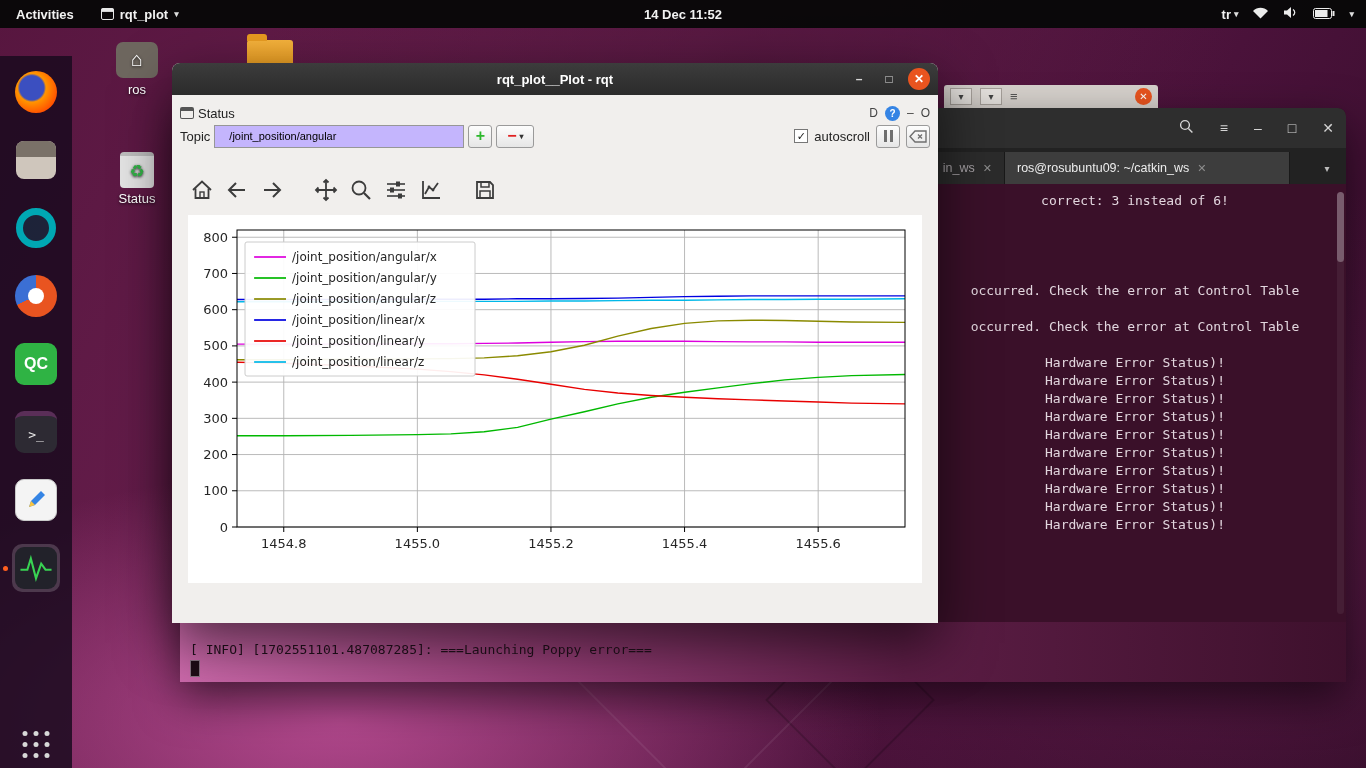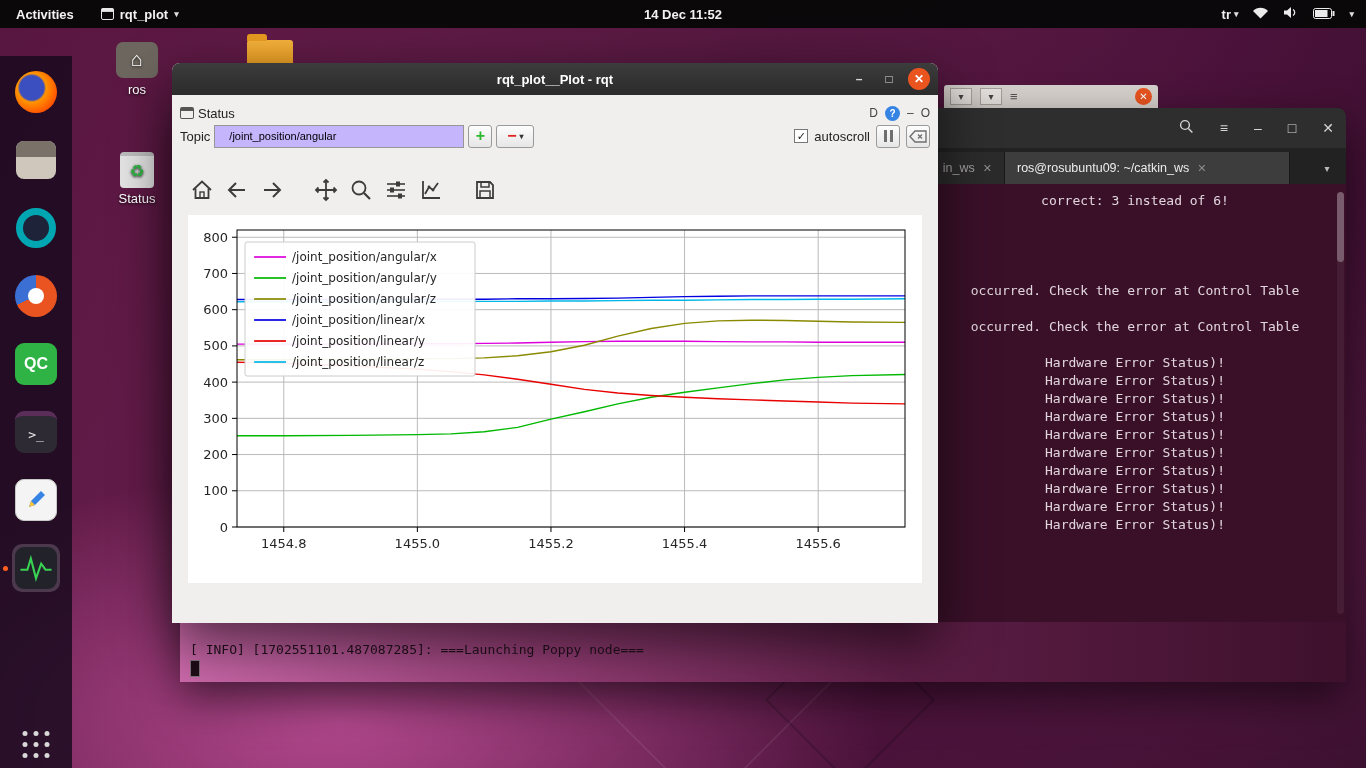--- a/index.html
+++ b/index.html
@@ -179,21 +179,21 @@
           <div class="tline">Hardware Error Status)!</div>
           <div class="tline">Hardware Error Status)!</div>
           <div class="tline">Hardware Error Status)!</div>
           <div class="tline">Hardware Error Status)!</div>
           <div class="tline">Hardware Error Status)!</div>
           <div class="tline">Hardware Error Status)!</div>
           <div class="tline">Hardware Error Status)!</div>
         </div>
     </div>
     <div class="term-glow"></div>
-    <div class="term-info">[ INFO] [1702551101.487087285]: ===Launching Poppy node===</div>
+    <div class="term-info">[ INFO] [1702551101.487087285]: ===Launching Poppy error===</div>
     <div class="term-cursor"></div>
     <div class="term-scroll">
         <div class="term-thumb"></div>
       </div>
   </div>
 
   <div class="plotwin">
     <div class="titlebar">
       <div>rqt_plot__Plot - rqt</div>
       <div class="winbtns">

